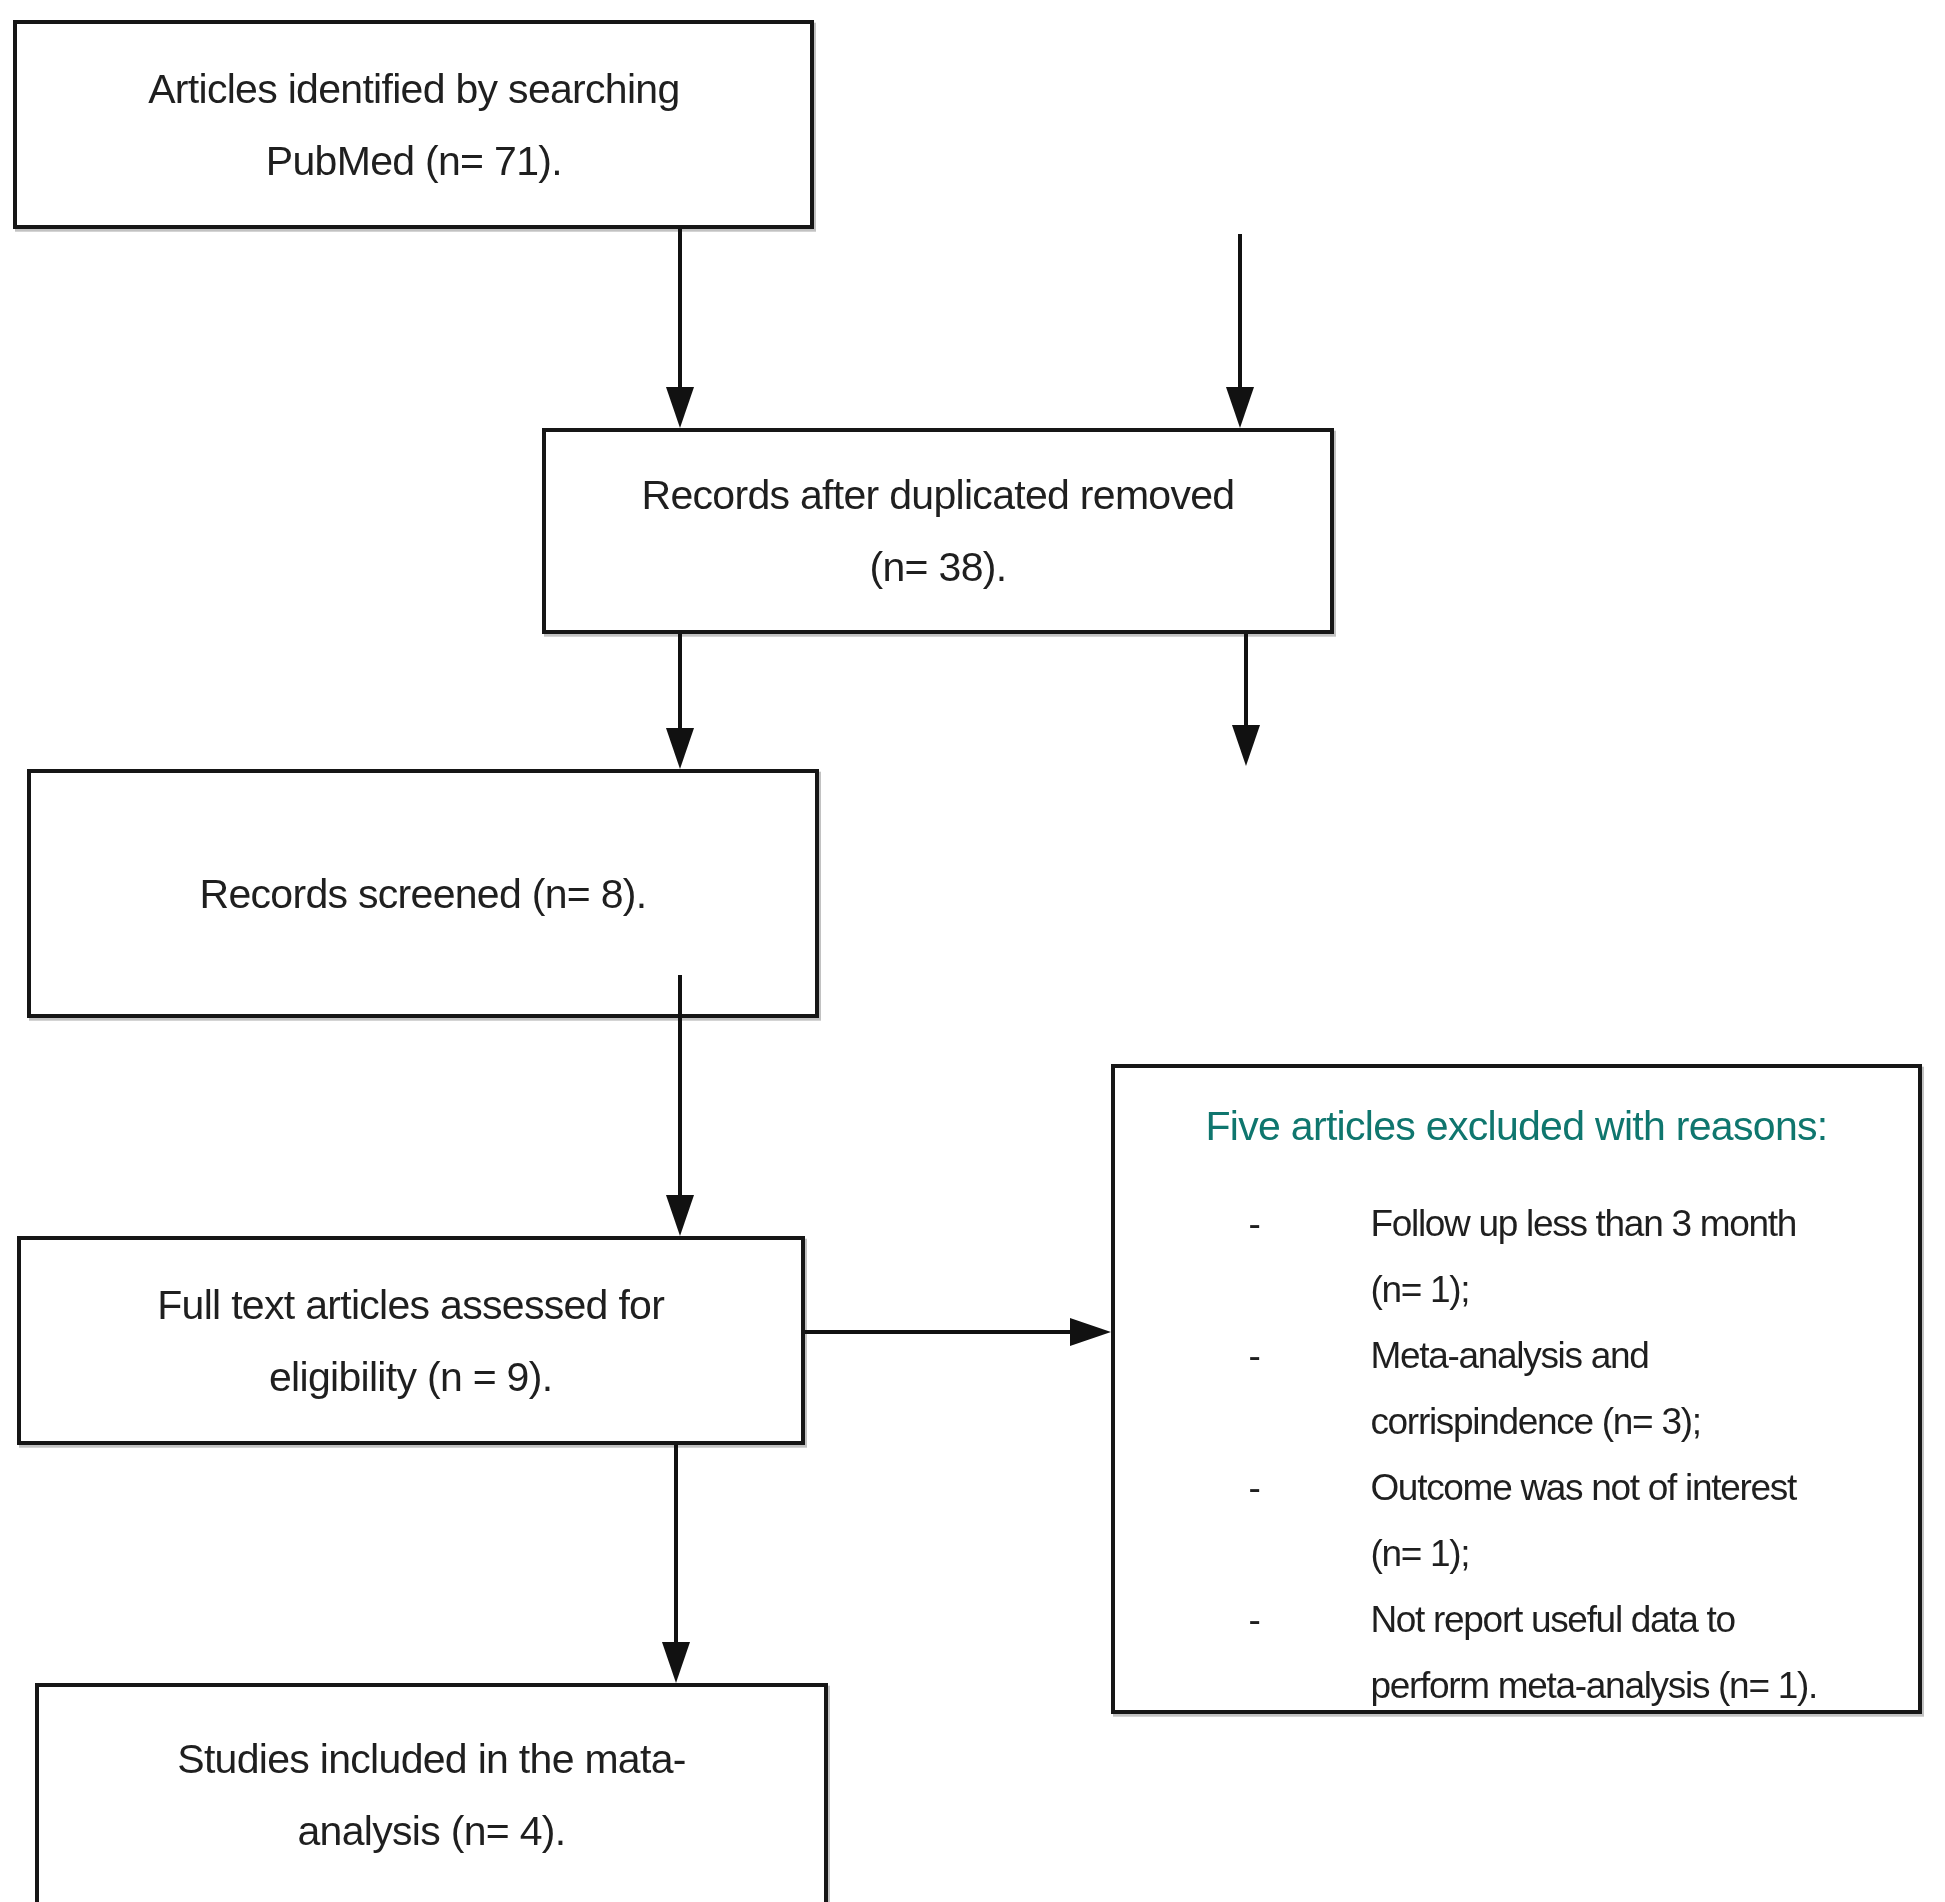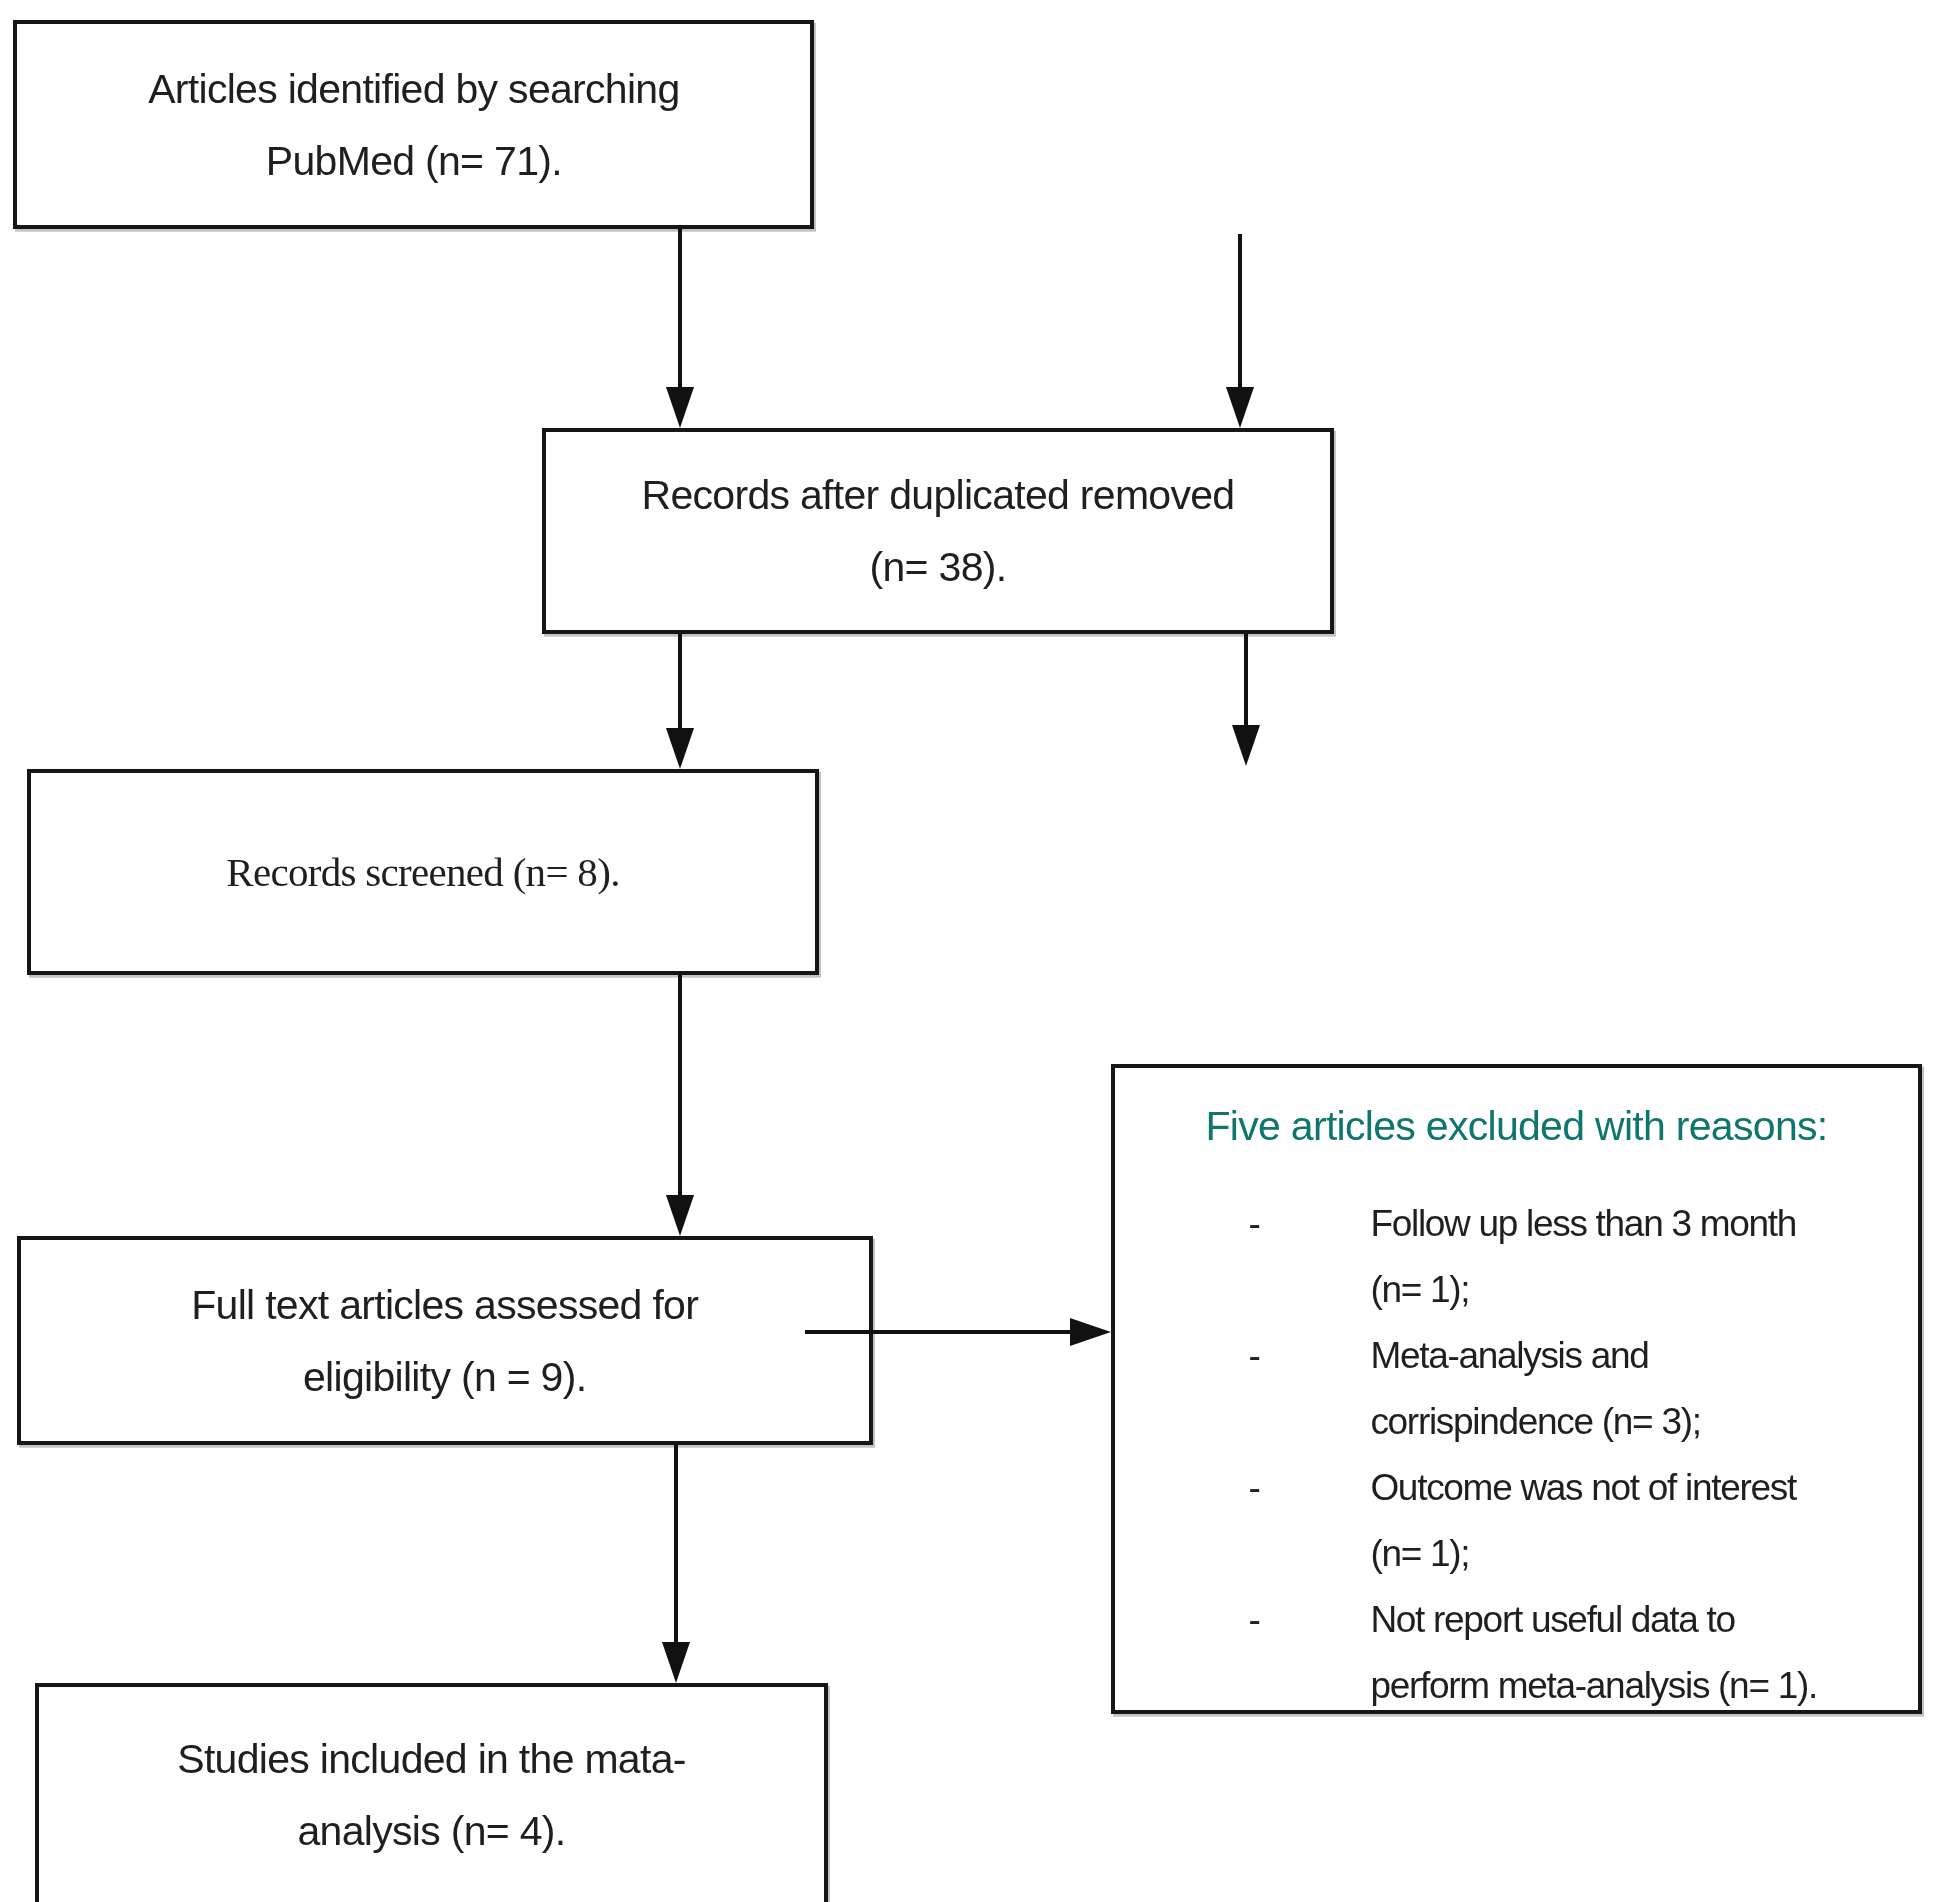--- a/index.html
+++ b/index.html
@@ -31,23 +31,23 @@
     font-size: 41px;
     line-height: 72px;
     letter-spacing: -0.7px;
     color: #1f1f1f;
     padding: 0 16px;
   }
 
   #box-pubmed     { left: 13.4px;   top: 20px;   width: 801px; height: 209px; }
   #box-hand       { left: 1126px; top: 29px;   width: 787px; height: 205px; }
   #box-dup        { left: 542px;  top: 428px;  width: 792px; height: 206px; }
-  #box-screened   { left: 27px;   top: 769px; width: 792px; height: 206px; font-family: Liberation Serif, serif; }
+  #box-screened   { left: 27px;   top: 769px; width: 792px; height: 249px; }
   #box-excluded   { left: 1112px; top: 767px; width: 804px; height: 206px; }
-  #box-fulltext   { left: 16.7px;   top: 1236px; width: 856px; height: 209px; }
+  #box-fulltext   { left: 16.7px;   top: 1236px; width: 788px; height: 209px; }
   #box-included   { left: 35px;   top: 1683px; width: 793px; height: 223px; }
 
   
   #box-reasons {
     left: 1111px; top: 1064px; width: 811px; height: 650px;
     display: block;
     padding: 25.4px 13.4px 0 13.4px;
   }
   #box-reasons .heading {
     font-size: 41px;

